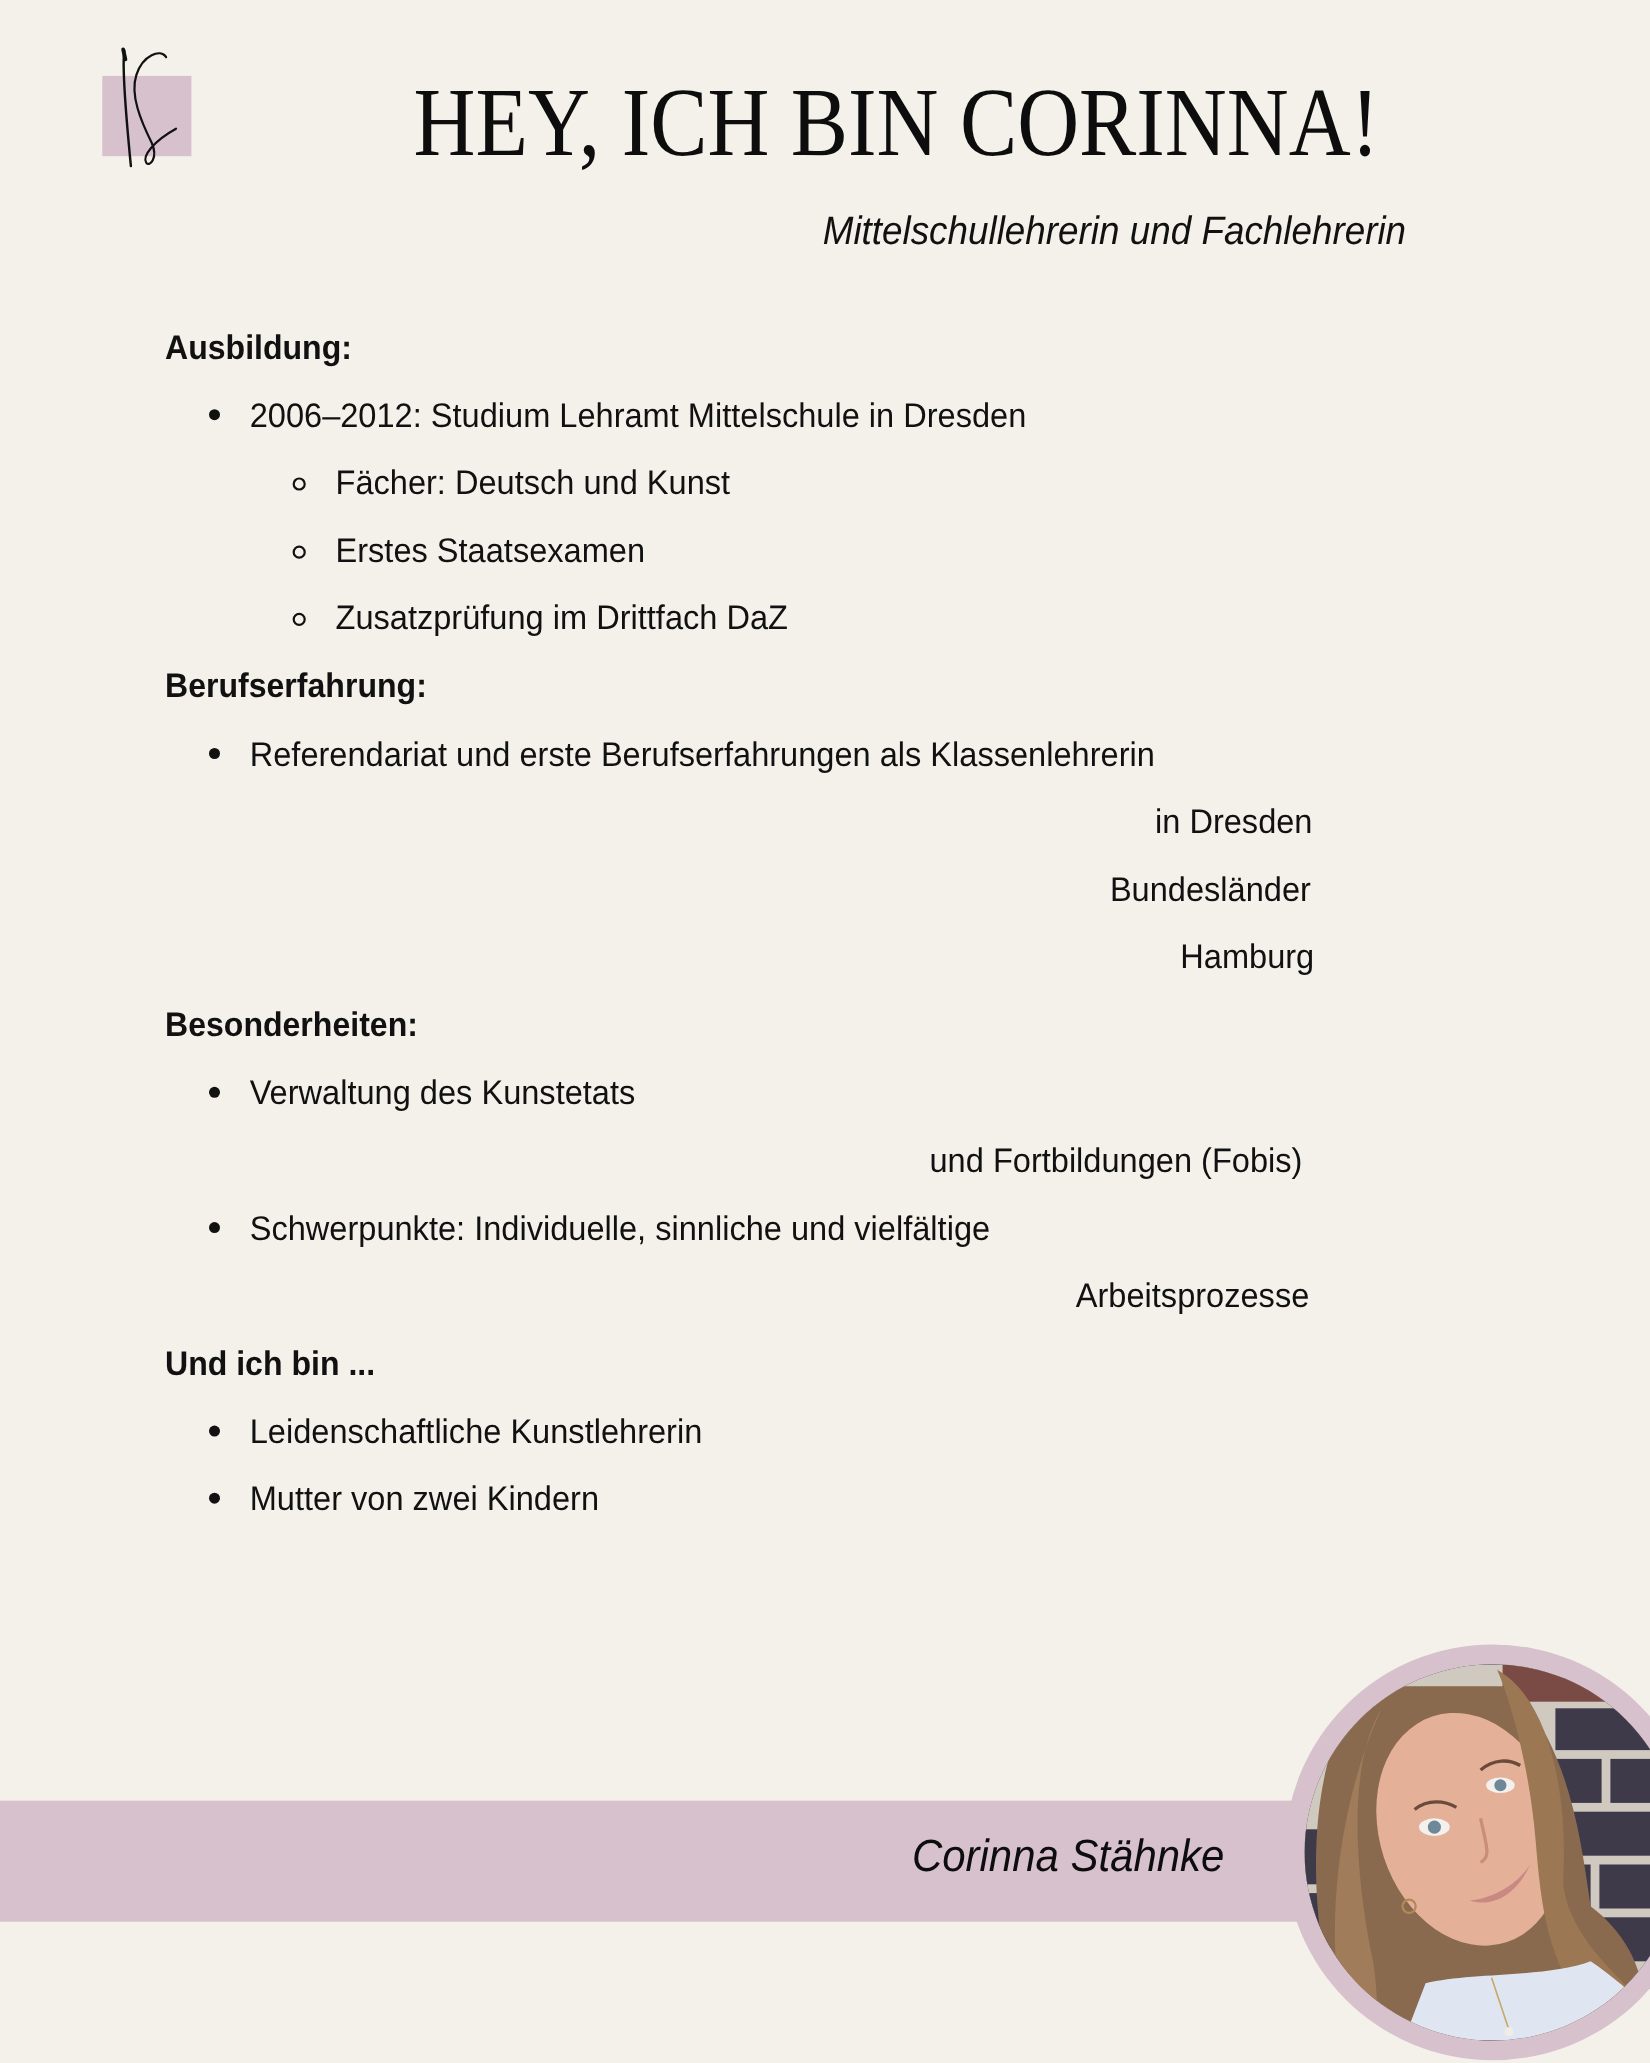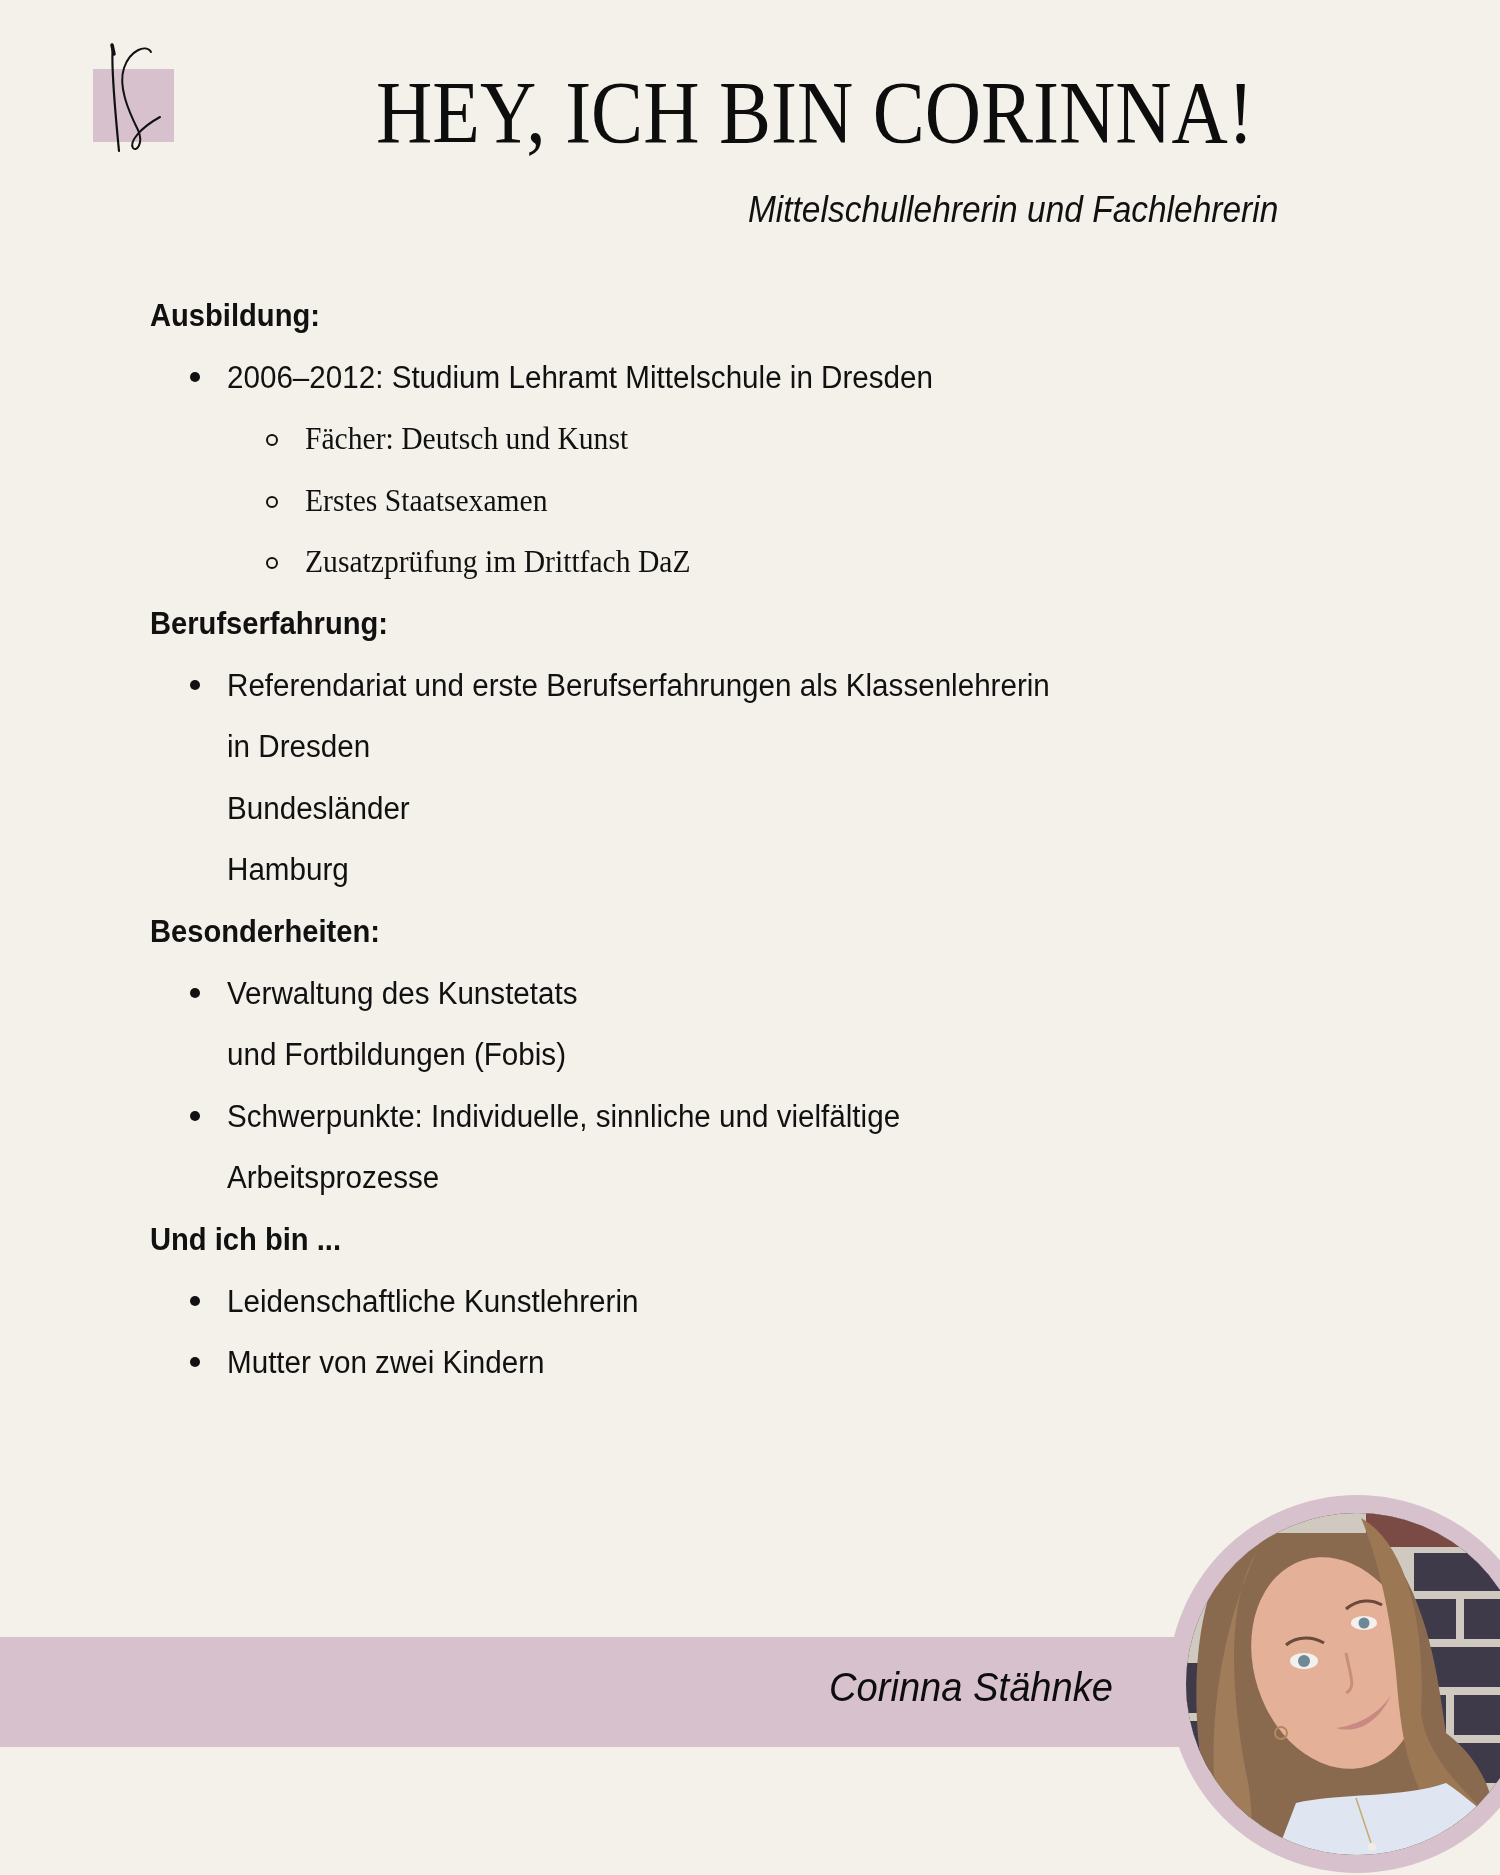--- a/index.html
+++ b/index.html
@@ -22,22 +22,22 @@
     position: absolute; right: 222px; top: 188px;
     font-family: "Liberation Sans", sans-serif; font-style: italic; font-size: 36px;
     line-height: 44px; white-space: nowrap; color: #111;
     transform: scaleX(0.93); transform-origin: right top;
   }
 
   .content { position: absolute; left: 150px; top: 285px; width: 1050px; }
   .line { height: 61.6px; line-height: 61.6px; font-size: 31px; white-space: nowrap; position: relative; }
   .heading { font-weight: 700; font-size: 31px; transform: scaleX(0.94); transform-origin: left center; }
   .item { padding-left: 77px; text-decoration: underline; }
-  .cont { padding-left: 77px; }
-  .sub { padding-left: 155px; font-family: Liberation Serif, serif; }
+  .cont { padding-left: 77px; text-align: right; }
+  .sub { padding-left: 155px; }
   .item .txt, .cont .txt, .sub .txt { display: inline-block; transform: scaleX(0.955); transform-origin: left center; }
   .dot { position: absolute; left: 40px; top: 25px; width: 10px; height: 10px; border-radius: 50%; background: #111; }
   .ring { position: absolute; left: 116px; top: 26px; width: 8px; height: 8px; border-radius: 50%; border: 2px solid #111; box-sizing: content-box; }
 
   .banner { position: absolute; left: 0; top: 1637px; width: 1200px; height: 110px; background: #d6c1cc; }
   .banner-name {
     position: absolute; left: 829px; top: 1662px;
     font-style: italic; font-size: 41px; line-height: 50px; white-space: nowrap; color: #0d0d0d;
     transform: scaleX(0.93); transform-origin: left top;
   }

